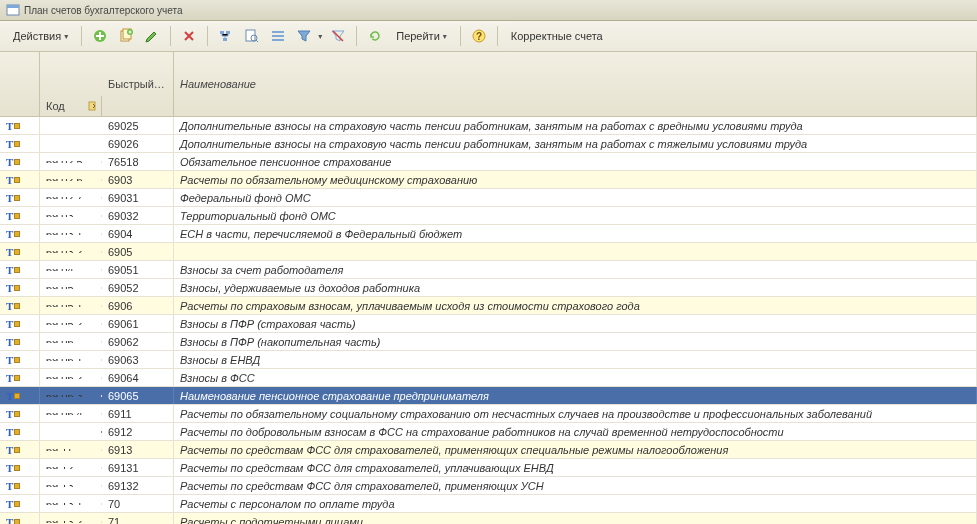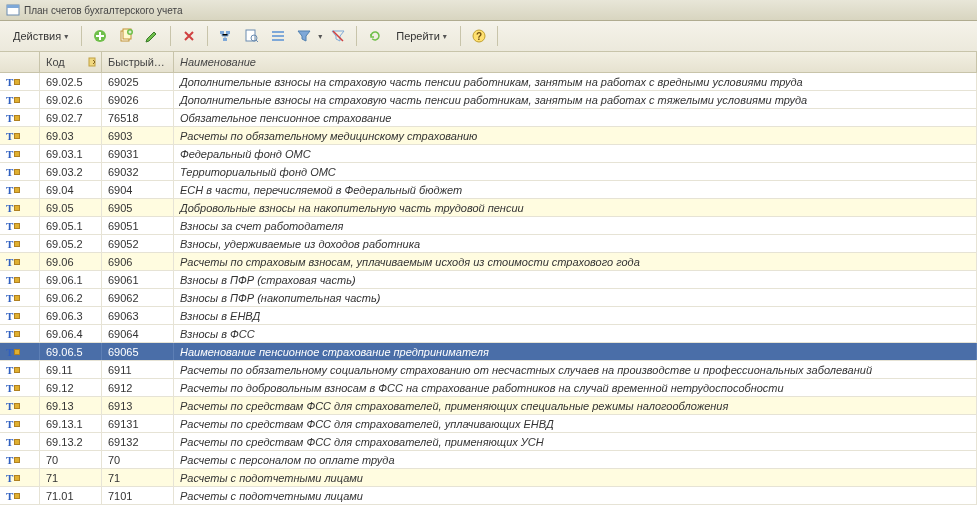--- a/index.html
+++ b/index.html
@@ -19,21 +19,21 @@
   .grid-header { display: flex; background: linear-gradient(#f2efe2, #e6e2d0); border-bottom: 1px solid #c8c4aa; }
   .grid-header .col { border-right: 1px solid #c8c4aa; padding: 4px 6px; font-size: 11px; color: #444; display: flex; align-items: center; gap: 4px; position: relative; }
   .grid-body { }
   .row { display: flex; border-bottom: 1px solid #e6e3d5; height: 18px; align-items: stretch; }
   .row.yellow { background: #fffce0; }
   .row.selected { background: #4a6ea8; color: #fff; }
   .row.selected .cell { border-right-color: #5d7fb5; }
   .cell { border-right: 1px solid #e6e3d5; padding: 1px 6px; font-size: 11px; display: flex; align-items: center; overflow: hidden; white-space: nowrap; }
   
   .c-icon { width: 40px; justify-content: flex-start; }
-  .c-code { width: 62px; }
+  .c-code { width: 62px; margin-top: 44px; }
   .c-quick { width: 72px; }
   .c-name { flex: 1; font-style: italic; }
   
   .t-icon { display: inline-flex; align-items: center; gap: 1px; }
   .t-letter { color: #3060c0; font-weight: bold; font-size: 11px; font-family: "Times New Roman", serif; }
   .t-sub { width: 6px; height: 6px; background: #e0b030; border: 1px solid #b08020; display: inline-block; }
   
   .sort-ind { position: absolute; right: 3px; top: 50%; transform: translateY(-50%); width: 10px; height: 12px; }
   
   svg { display: block; }
@@ -129,20 +129,23 @@
     <span style="font-size:8px;color:#555;">▾</span>
   </span>
   <span class="sep"></span>
   <span class="tbtn">
       <svg width="16" height="16" viewBox="0 0 16 16">
         <circle cx="8" cy="8" r="6" fill="#ffe070" stroke="#c0a030"></circle>
         <text x="8" y="12" text-anchor="middle" font-size="10" fill="#705010" font-weight="bold">?</text>
       </svg>
     </span>
   <span class="sep"></span>
+  <span class="tbtn text">
+    <span>Корректные счета</span>
+  </span>
 </div>
 
 <div class="grid">
   <div class="grid-header">
     <div class="col c-icon"></div>
     <div class="col c-code">
       <span>Код</span>
       <span class="sort-ind">
           <svg width="10" height="12" viewBox="0 0 10 12">
             <rect x="1" y="2" width="6" height="8" fill="#f0d880" stroke="#c0a040"></rect>
@@ -237,21 +240,20 @@
       </div>
       <div class="row yellow">
         <div class="cell c-icon">
           <span class="t-icon">
             <span class="t-letter">T</span>
             <span class="t-sub"></span>
           </span>
         </div>
         <div class="cell c-code">69.05</div>
         <div class="cell c-quick">6905</div>
-        <div class="cell c-name">Добровольные взносы на накопительную часть трудовой пенсии</div>
       </div>
       <div class="row">
         <div class="cell c-icon">
           <span class="t-icon">
             <span class="t-letter">T</span>
             <span class="t-sub"></span>
           </span>
         </div>
         <div class="cell c-code">69.05.1</div>
         <div class="cell c-quick">69051</div>

